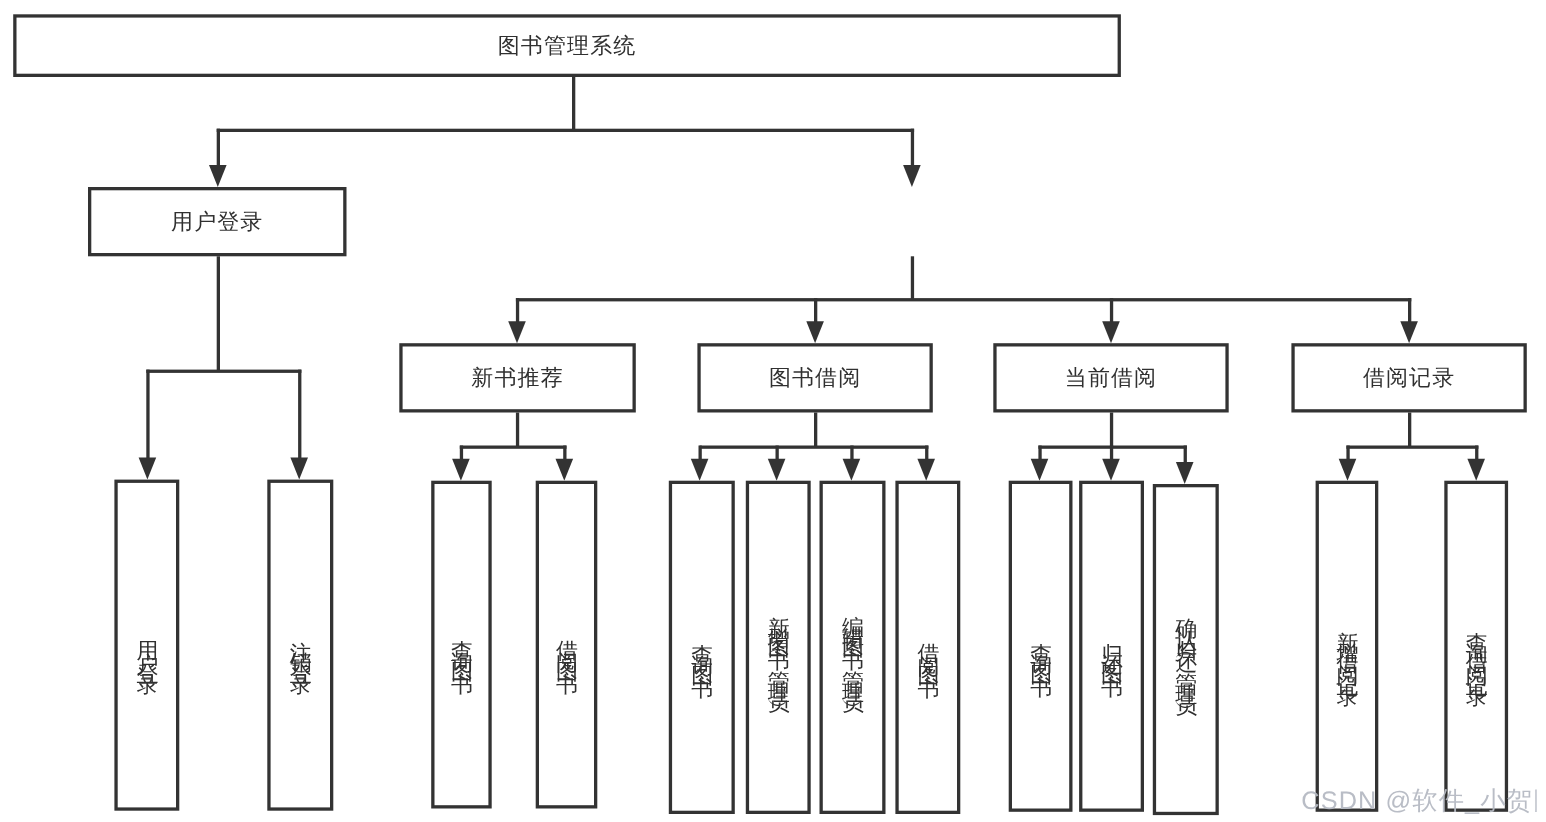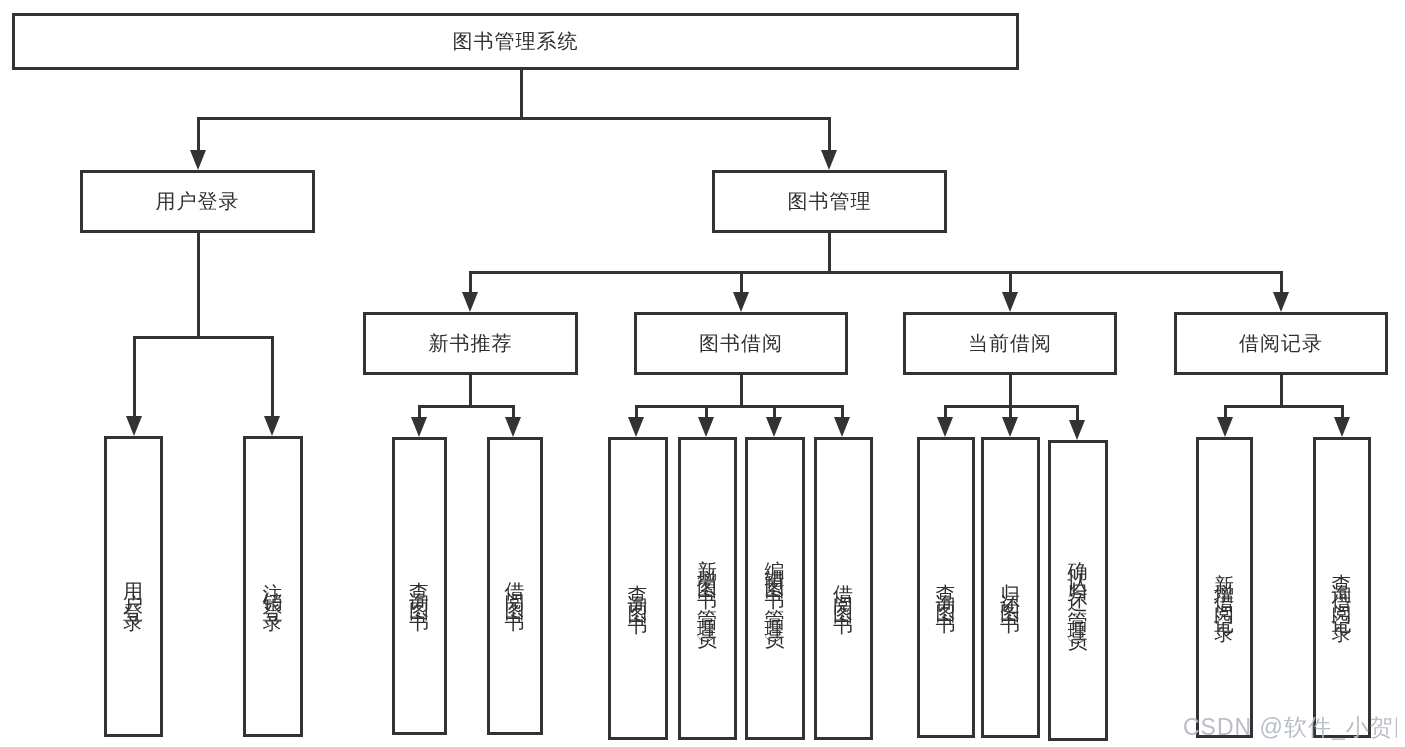--- a/index.html
+++ b/index.html
@@ -36,21 +36,20 @@
   <div class="box h" style="left:12px;top:13px;width:1007px;height:57px">图书管理系统</div>
 
   <div class="ln" style="left:520px;top:70px;width:3px;height:50px"></div>
   <div class="ln" style="left:197px;top:117px;width:634px;height:3px"></div>
   <div class="ln" style="left:197px;top:117px;width:3px;height:38px"></div>
   <div class="arr" style="left:190px;top:150px"></div>
   <div class="ln" style="left:828px;top:117px;width:3px;height:38px"></div>
   <div class="arr" style="left:821px;top:150px"></div>
 
   <div class="box h" style="left:80px;top:170px;width:235px;height:63px">用户登录</div>
-  <div class="box h" style="left:712px;top:170px;width:235px;height:63px">图书管理</div>
 
   <div class="ln" style="left:197px;top:233px;width:3px;height:105px"></div>
   <div class="ln" style="left:133px;top:336px;width:141px;height:3px"></div>
   <div class="ln" style="left:133px;top:336px;width:3px;height:84px"></div>
   <div class="arr" style="left:126px;top:416px"></div>
   <div class="ln" style="left:271px;top:336px;width:3px;height:84px"></div>
   <div class="arr" style="left:264px;top:416px"></div>
 
   <div class="ln" style="left:828px;top:233px;width:3px;height:40px"></div>
   <div class="ln" style="left:469px;top:271px;width:814px;height:3px"></div>

